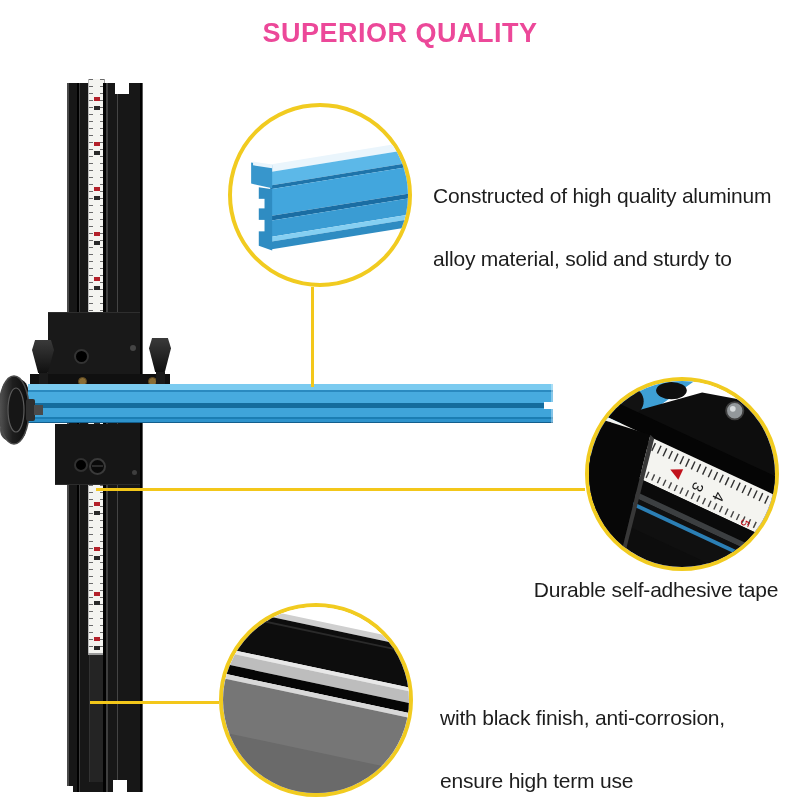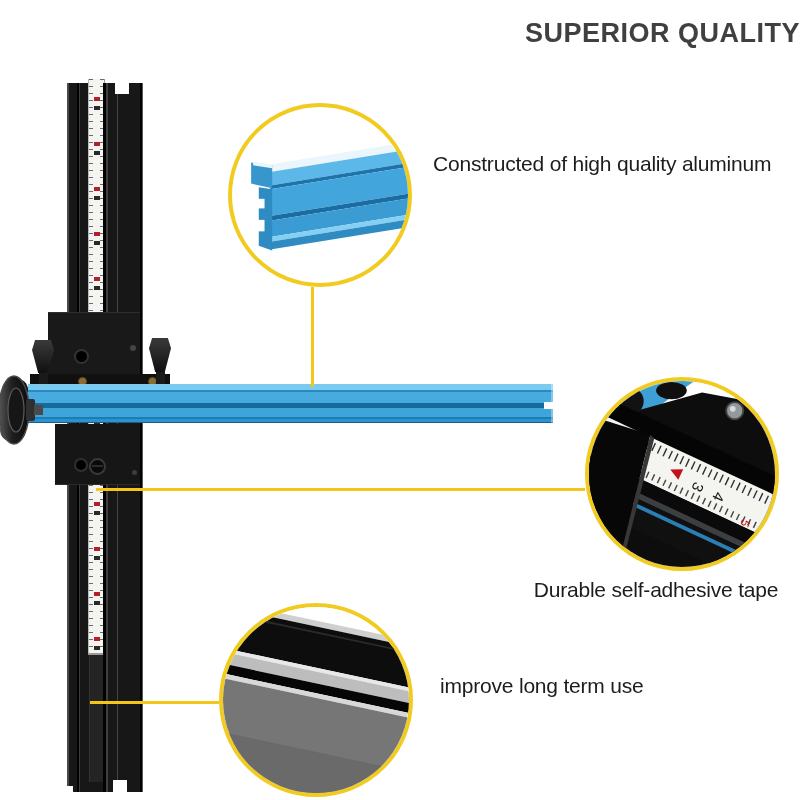--- a/index.html
+++ b/index.html
@@ -3,26 +3,26 @@
 <meta charset="utf-8">
 <style>
   html,body{margin:0;padding:0;background:#fff;}
   .stage{
     position:relative;width:800px;height:800px;background:#fff;overflow:hidden;
     font-family:"Liberation Sans", sans-serif;color:#1d1d1d;
   }
   .abs{position:absolute;}
   
   .title{
-    left:0;right:0;top:18px;text-align:right;
-    font-size:27px;font-weight:700;letter-spacing:.5px;color:#404040;
+    left:0;right:0;top:18px;text-align:center;
+    font-size:27px;font-weight:700;letter-spacing:.5px;color:#ec4899;
   }
   
   .para{font-size:21px;line-height:31px;letter-spacing:-.2px;color:#1d1d1d;}
-  .para div{white-space:nowrap;}
+  .para div{white-space:nowrap;margin-top:32px;}
   .para-aluminum{left:433px;top:148px;}
   .para-steel{left:440px;top:670px;}
   .label-tape{left:500px;top:578px;width:312px;text-align:center;
     font-size:21px;letter-spacing:-.2px;color:#1d1d1d;white-space:nowrap;}
   
   .rail{left:67px;top:83px;width:76px;height:709px;background:#171717;z-index:1;}
   .rail .edgeL{left:0;top:0;width:2px;height:100%;background:#4a4a4a;}
   .rail .ridge1{left:10px;top:0;width:2px;height:100%;background:#000;}
   .rail .ridge1b{left:12px;top:0;width:1px;height:100%;background:#3d3d3d;}
   .rail .gapR{left:36px;top:0;width:3px;height:100%;background:#020202;}
@@ -223,21 +223,23 @@
         <rect x="-50" y="80" width="300" height="10" fill="#060606"></rect>
         <rect x="-50" y="90" width="300" height="5" fill="#d8d8d8"></rect>
         <rect x="-50" y="95" width="300" height="120" fill="#767676"></rect>
         <rect x="-50" y="150" width="300" height="65" fill="#6a6a6a"></rect>
       </g>
     </svg>
   </div>
 
   <div class="abs para para-aluminum">
     <div>Constructed of high quality aluminum</div>
+    <div>alloy material, solid and sturdy to</div>
   </div>
 
   <div class="abs label-tape">Durable self-adhesive tape</div>
 
   <div class="abs para para-steel">
-    <div>improve long term use</div>
+    <div>with black finish, anti-corrosion,</div>
+    <div>ensure high term use</div>
   </div>
 
 </div>
 
 </body></html>

